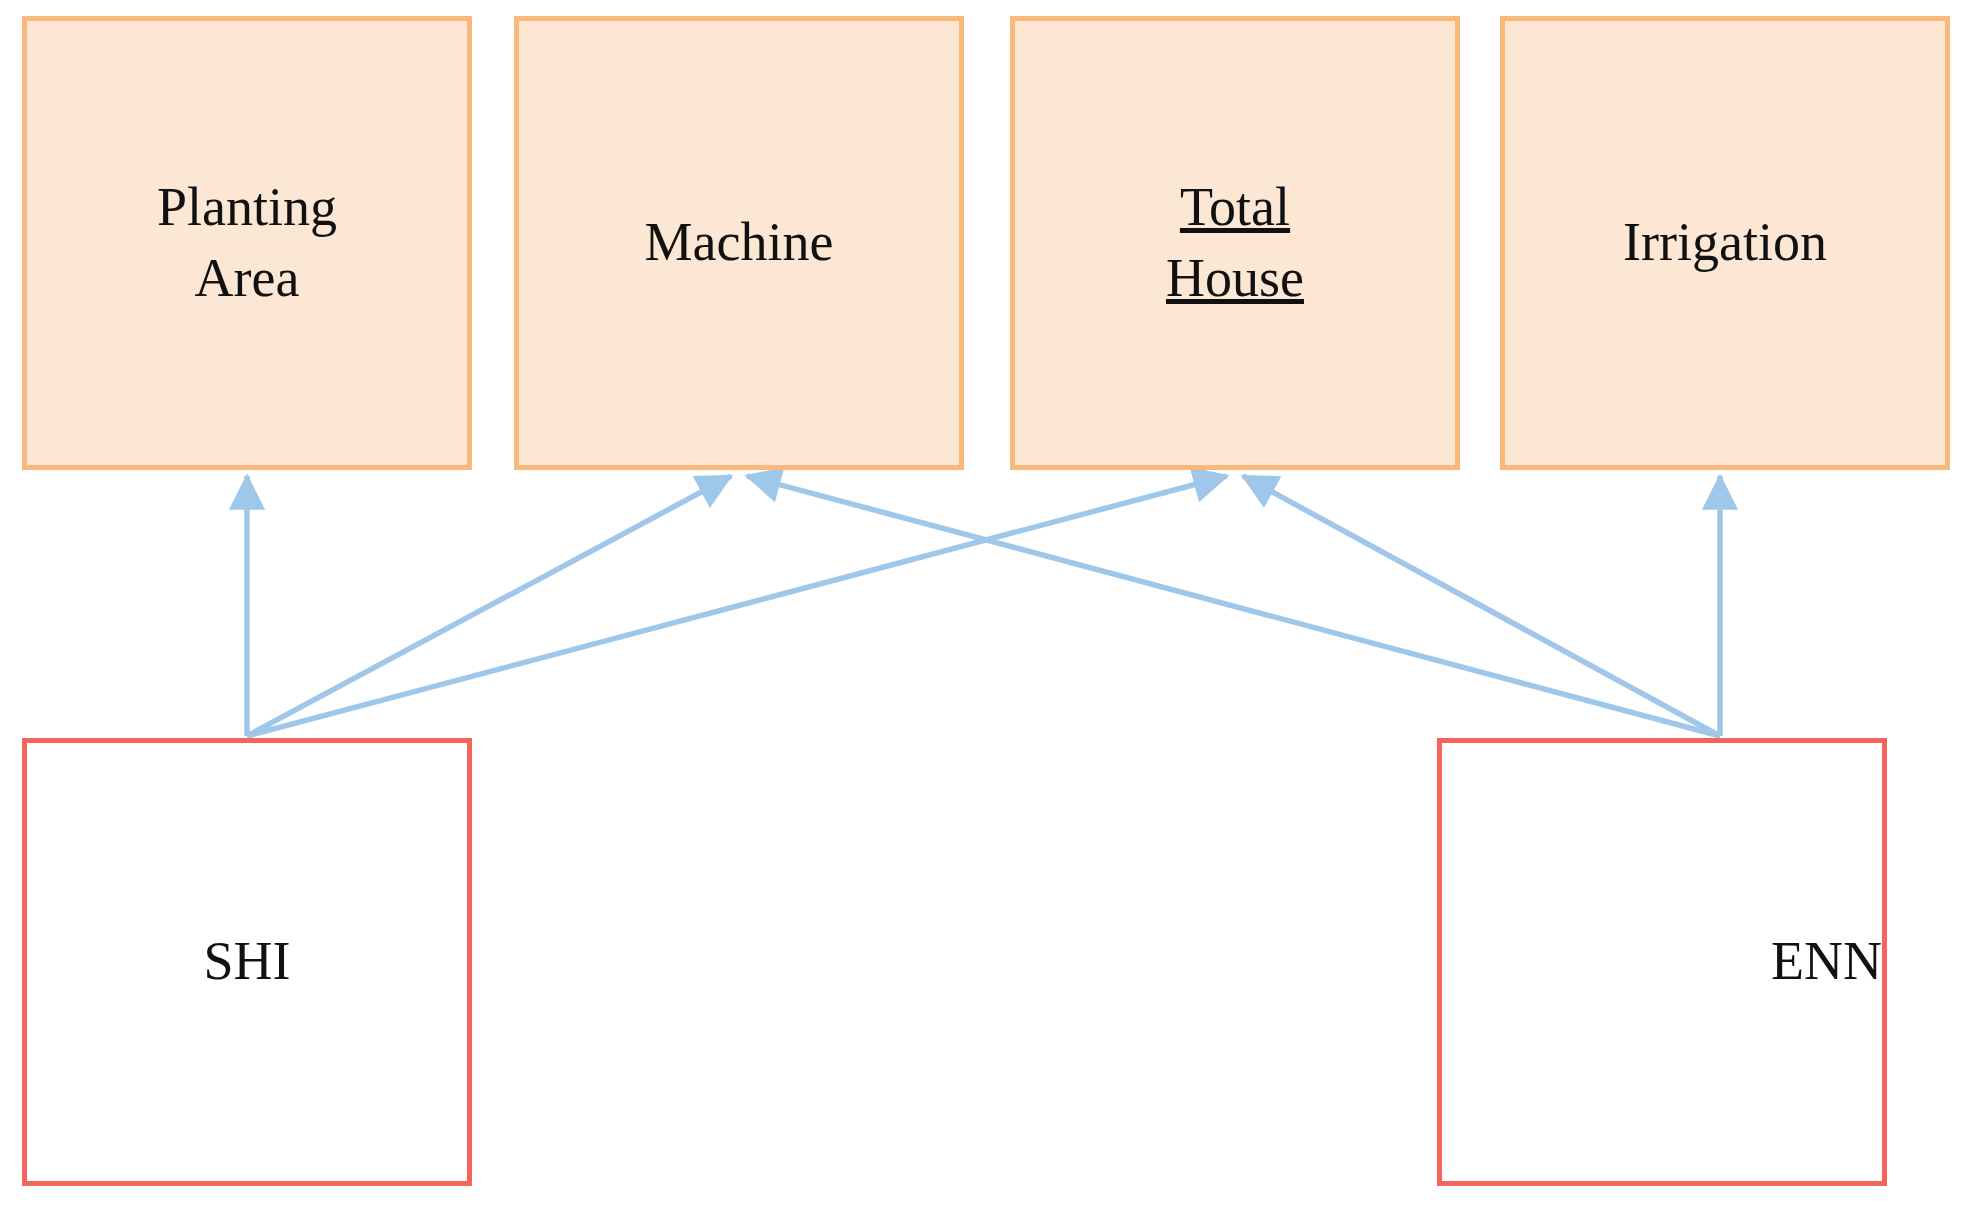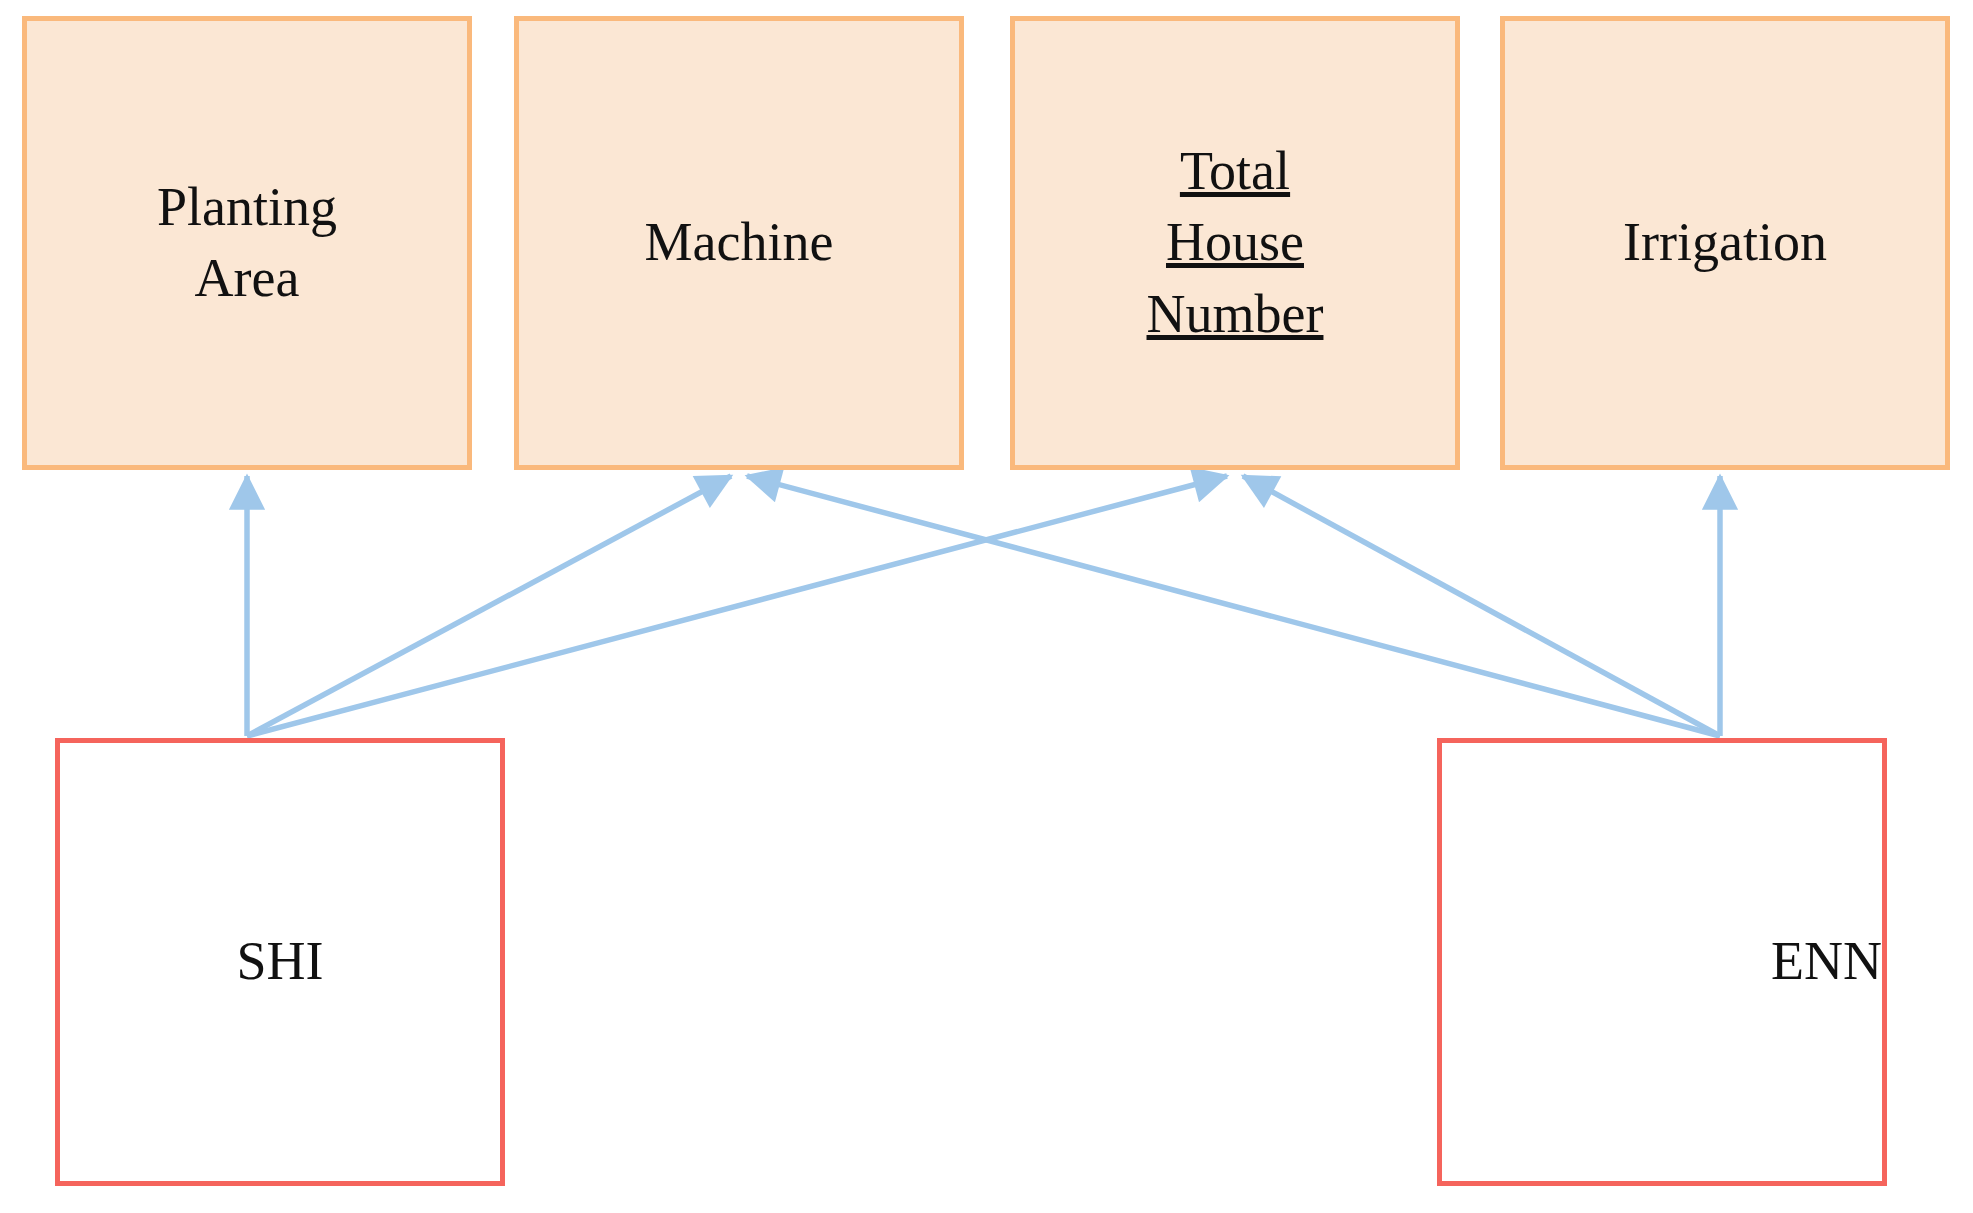--- a/index.html
+++ b/index.html
@@ -40,21 +40,21 @@
   }
   .node.bottom {
     top: 738px; width: 450px; height: 448px;
     background: var(--bottom-box-fill);
     border: 5px solid var(--bottom-box-border);
   }
   .node.top.pos-0 { left: 22px; }
   .node.top.pos-1 { left: 514px; }
   .node.top.pos-2 { left: 1010px; text-decoration: underline; }
   .node.top.pos-3 { left: 1500px; align-items: center; }
-  .node.bottom.pos-0 { left: 22px; margin-left: 33px; }
+  .node.bottom.pos-0 { left: 22px; }
   .node.bottom.pos-1 { left: 1437px; align-items: flex-end; }
   svg.edges {
     position: absolute;
     left: 0; top: 0;
     width: 1973px; height: 1213px;
     pointer-events: none;
   }
   svg.edges line {
     stroke: var(--arrow);
     stroke-width: 5.5;
@@ -87,21 +87,20 @@
     <div>Area</div>
   </div>
 
   <div class="node top pos-1">
     <div>Machine</div>
   </div>
 
   <div class="node top pos-2">
     <div>Total</div>
     <div>House</div>
-    <div>Number</div>
   </div>
 
   <div class="node top pos-3">
     <div>Irrigation</div>
   </div>
 
   <div class="node bottom pos-0">
     <div>SHI</div>
   </div>
 

